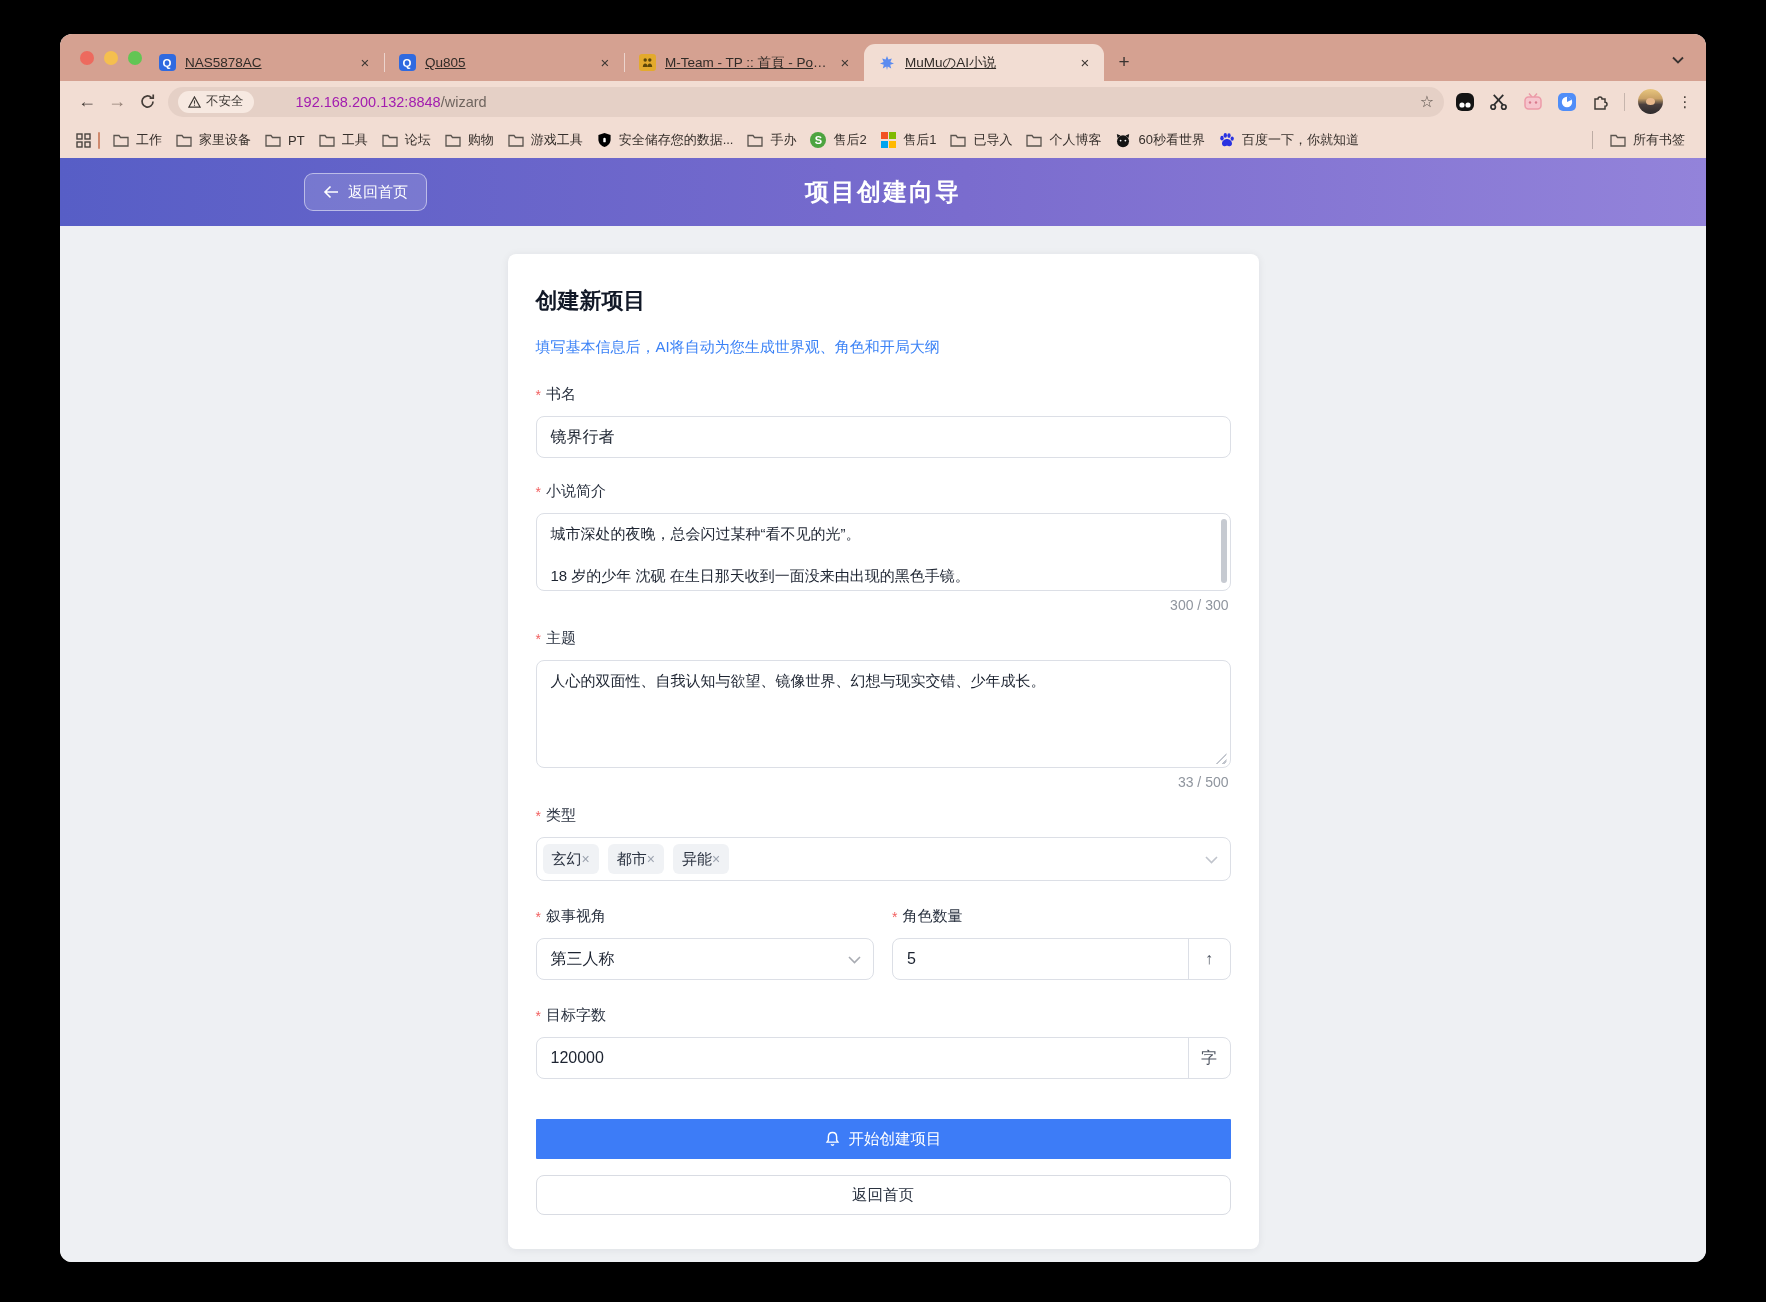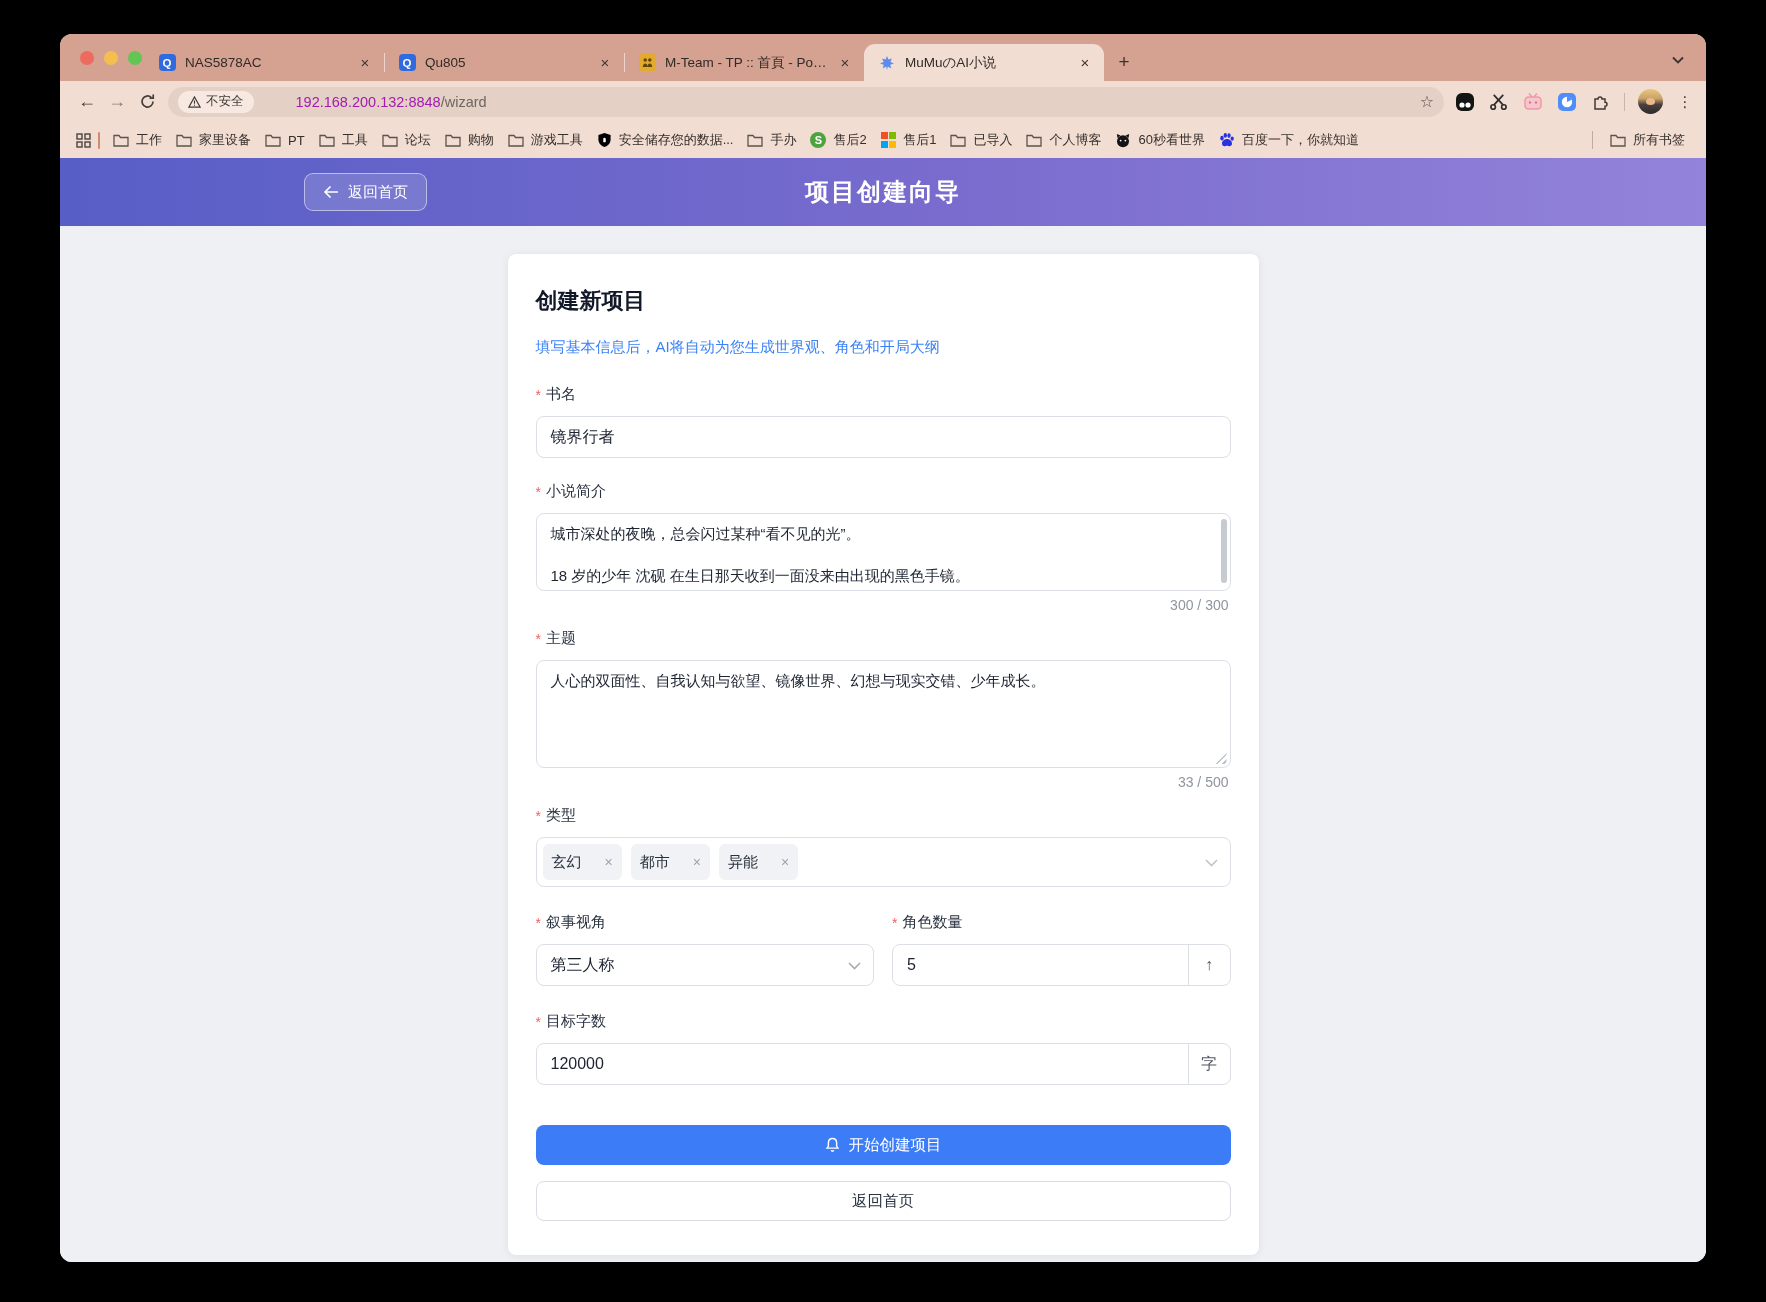--- a/index.html
+++ b/index.html
@@ -6,21 +6,21 @@
   html,body { width:1766px; height:1302px; background:#000; font-family:"Liberation Sans","DejaVu Sans",sans-serif; }
   .screen { position:relative; width:1766px; height:1302px; background:#000; overflow:hidden; }
   .window { position:absolute; left:60px; top:34px; width:1646px; height:1228px; border-radius:12px; overflow:hidden; display:flex; flex-direction:column; background:#fff; box-shadow:0 10px 40px rgba(0,0,0,.6); }
 
   
   .tabstrip { height:47px; background:#d5a191; display:flex; align-items:flex-end; padding-left:84px; position:relative; flex:none; }
   .traffic { position:absolute; left:20px; top:17px; display:flex; gap:10px; }
   .dot { width:14px; height:14px; border-radius:50%; }
   .dot.r { background:#ed6a5e; } .dot.y { background:#f5bf4f; } .dot.g { background:#62c554; }
   .tab { width:240px; height:37px; display:flex; align-items:center; gap:9px; padding:0 10px 0 14px; font-size:13.5px; color:#312b27; position:relative; }
-  .tab .title { flex:1; white-space:nowrap; overflow:hidden; text-overflow:ellipsis; }
+  .tab .title { flex:1; white-space:nowrap; overflow:hidden; text-overflow:ellipsis;text-decoration:underline; }
   .tab .close { width:18px; height:18px; display:flex; align-items:center; justify-content:center; font-size:15px; color:#3d3733; border-radius:50%; flex:none; }
   .tab.sep::before { content:""; position:absolute; left:0; top:9px; height:19px; width:1px; background:rgba(255,255,255,.55); }
   .tab.active { background:#f2ddd3; border-radius:11px 11px 0 0; }
   .favicon { width:18px; height:18px; flex:none; display:flex; align-items:center; justify-content:center; }
   .fav-q { width:17px; height:17px; border-radius:4px; background:#2f6ae0; color:#fff; font-weight:bold; font-size:11.5px; display:flex; align-items:center; justify-content:center; }
   .fav-gold { width:17px; height:17px; border-radius:3px; background:#e3aa2d; display:flex; align-items:center; justify-content:center; }
   .newtab { width:28px; height:28px; margin:0 0 5px 6px; display:flex; align-items:center; justify-content:center; font-size:19px; color:#3a3331; border-radius:6px; }
   .tabsearch { margin-left:auto; margin-right:16px; margin-bottom:9px; width:24px; height:24px; border-radius:50%; display:flex; align-items:center; justify-content:center; }
 
   
@@ -61,26 +61,26 @@
   .flabel { display:flex; align-items:center; gap:5px; font-size:15px; color:#2a3240; margin-bottom:12px; }
   .req { color:#f25f5f; font-size:14px; }
   .input { position:relative; border:1px solid #dcdfe6; border-radius:8px; height:42px; display:flex; align-items:center; padding:0 14px; font-size:16px; color:#1c2330; background:#fff; margin-bottom:24px; }
   .textarea { position:relative; border:1px solid #dcdfe6; border-radius:8px; padding:9px 20px 9px 14px; font-size:15px; line-height:21px; color:#1c2330; background:#fff; }
   .ta-syn { height:78px; overflow:hidden; }
   .ta-theme { height:108px; }
   .scrollthumb { position:absolute; right:3px; top:5px; width:6px; height:64px; background:#c6cad1; border-radius:3px; }
   .grip { position:absolute; right:3px; bottom:3px; width:11px; height:11px; background:repeating-linear-gradient(135deg, transparent 0 3px, #c0c4cc 3px 4.5px); clip-path:polygon(100% 0,100% 100%,0 100%); }
   .counter { text-align:right; font-size:14px; color:#8f959e; margin:6px 2px 16px 0; }
   .selectbox { position:relative; border:1px solid #dcdfe6; border-radius:8px; min-height:44px; display:flex; align-items:center; gap:9px; padding:6px 34px 6px 6px; margin-bottom:26px; background:#fff; }
-  .tag { background:#f0f2f5; border-radius:6px; height:30px; padding:18px 9px; font-size:15px; color:#2a3240; display:flex; gap:23px; align-items:center; }
+  .tag { background:#f0f2f5; border-radius:6px; height:30px; padding:12px 9px; font-size:15px; color:#2a3240; display:flex; gap:0; align-items:center; }
   .tag .x { color:#9ca3af; font-size:14px; }
   .chev { position:absolute; right:12px; top:50%; transform:translateY(-50%); }
   .row2 { display:grid; grid-template-columns:1fr 1fr; gap:18px; }
   .addon { position:absolute; right:0; top:0; bottom:0; width:42px; border-left:1px solid #dcdfe6; display:flex; align-items:center; justify-content:center; color:#515763; font-size:16px; border-radius:0 8px 8px 0; }
-  .btn-primary { height:40px; border-radius:8px; background:#3d7cf7; color:#fff; font-size:15.5px; display:flex; align-items:center; justify-content:center; gap:9px; margin-top:6px; }
+  .btn-primary { height:40px; border-radius:1px; background:#3d7cf7; color:#fff; font-size:15.5px; display:flex; align-items:center; justify-content:center; gap:9px; margin-top:6px; }
   .btn-secondary { height:40px; border-radius:8px; border:1px solid #d9dce3; background:#fff; color:#2a3240; font-size:15.5px; display:flex; align-items:center; justify-content:center; margin-top:16px; }
 </style>
 </head>
 <body>
 
 <div class="screen">
 <div class="window">
 
   <div class="tabstrip">
     <div class="traffic">

